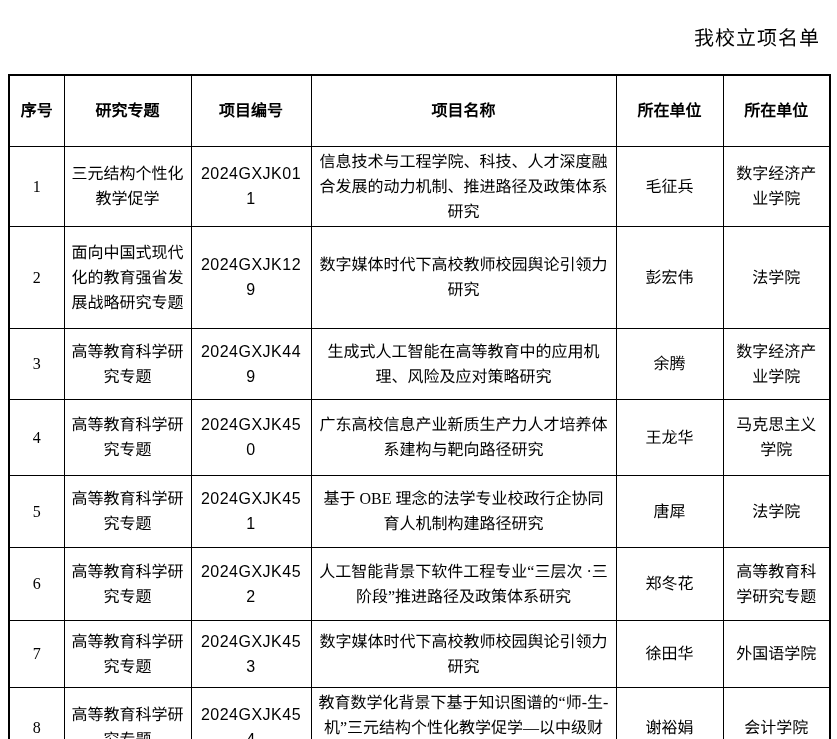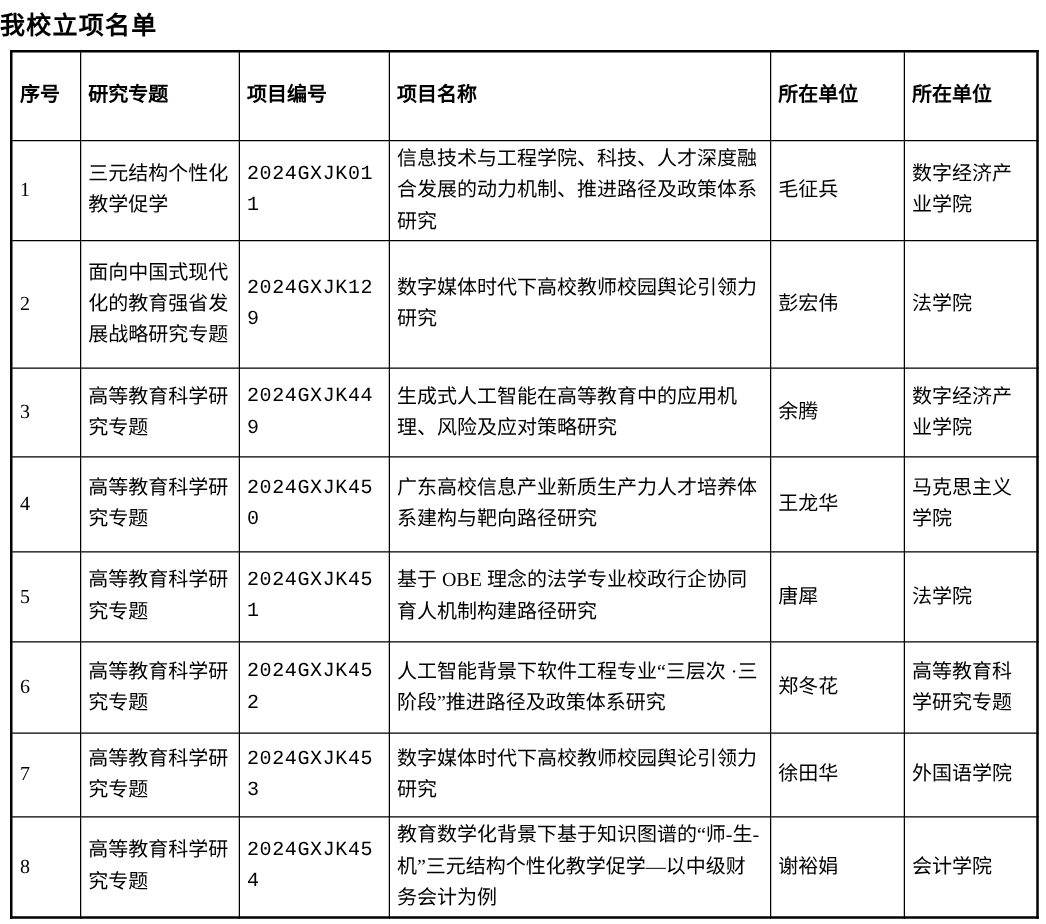--- a/index.html
+++ b/index.html
@@ -11,40 +11,40 @@
     overflow: hidden;
     font-family: "Liberation Serif", "DejaVu Serif", serif;
     color: #000000;
   }
   .page {
     position: relative;
     width: 837px;
     height: 739px;
   }
   .doc-title {
-    margin: 0;
+    margin: 17px;
     padding-top: 8px;
     height: 32px;
-    text-align: left;
+    text-align: right;
     font-size: 20px;
-    font-weight: bold;
+    font-weight: normal;
     letter-spacing: 1px;
     line-height: 26px;
   }
   table.project-table {
     table-layout: fixed;
     border-collapse: collapse;
     margin-left: 8px;
     width: 821px;
     border: 2px solid #000000;
   }
   table.project-table th,
   table.project-table td {
     border: 1px solid #000000;
-    text-align: left;
+    text-align: center;
     vertical-align: middle;
     font-size: 16px;
     line-height: 25px;
     padding: 2px 6px;
     word-break: break-all;
     overflow: hidden;
   }
   table.project-table th {
     font-weight: bold;
     font-size: 16px;
@@ -58,21 +58,21 @@
   thead tr { height: 71px; }
   tbody tr:nth-child(1) { height: 78px;  }
   tbody tr:nth-child(2) { height: 102px; }
   tbody tr:nth-child(3) { height: 71px;  }
   tbody tr:nth-child(4) { height: 76px;  }
   tbody tr:nth-child(5) { height: 72px;  }
   tbody tr:nth-child(6) { height: 73px;  }
   tbody tr:nth-child(7) { height: 67px;  }
   tbody tr:nth-child(8) { height: 79px;  }
   td.cell-code {
-    font-family: Liberation Mono, monospace;
+    font-family: Liberation Sans, sans-serif;
     letter-spacing: 0.5px;
   }
 </style>
 </head>
 <body>
 
 <div class="page">
 
   <h1 class="doc-title">我校立项名单</h1>
 

